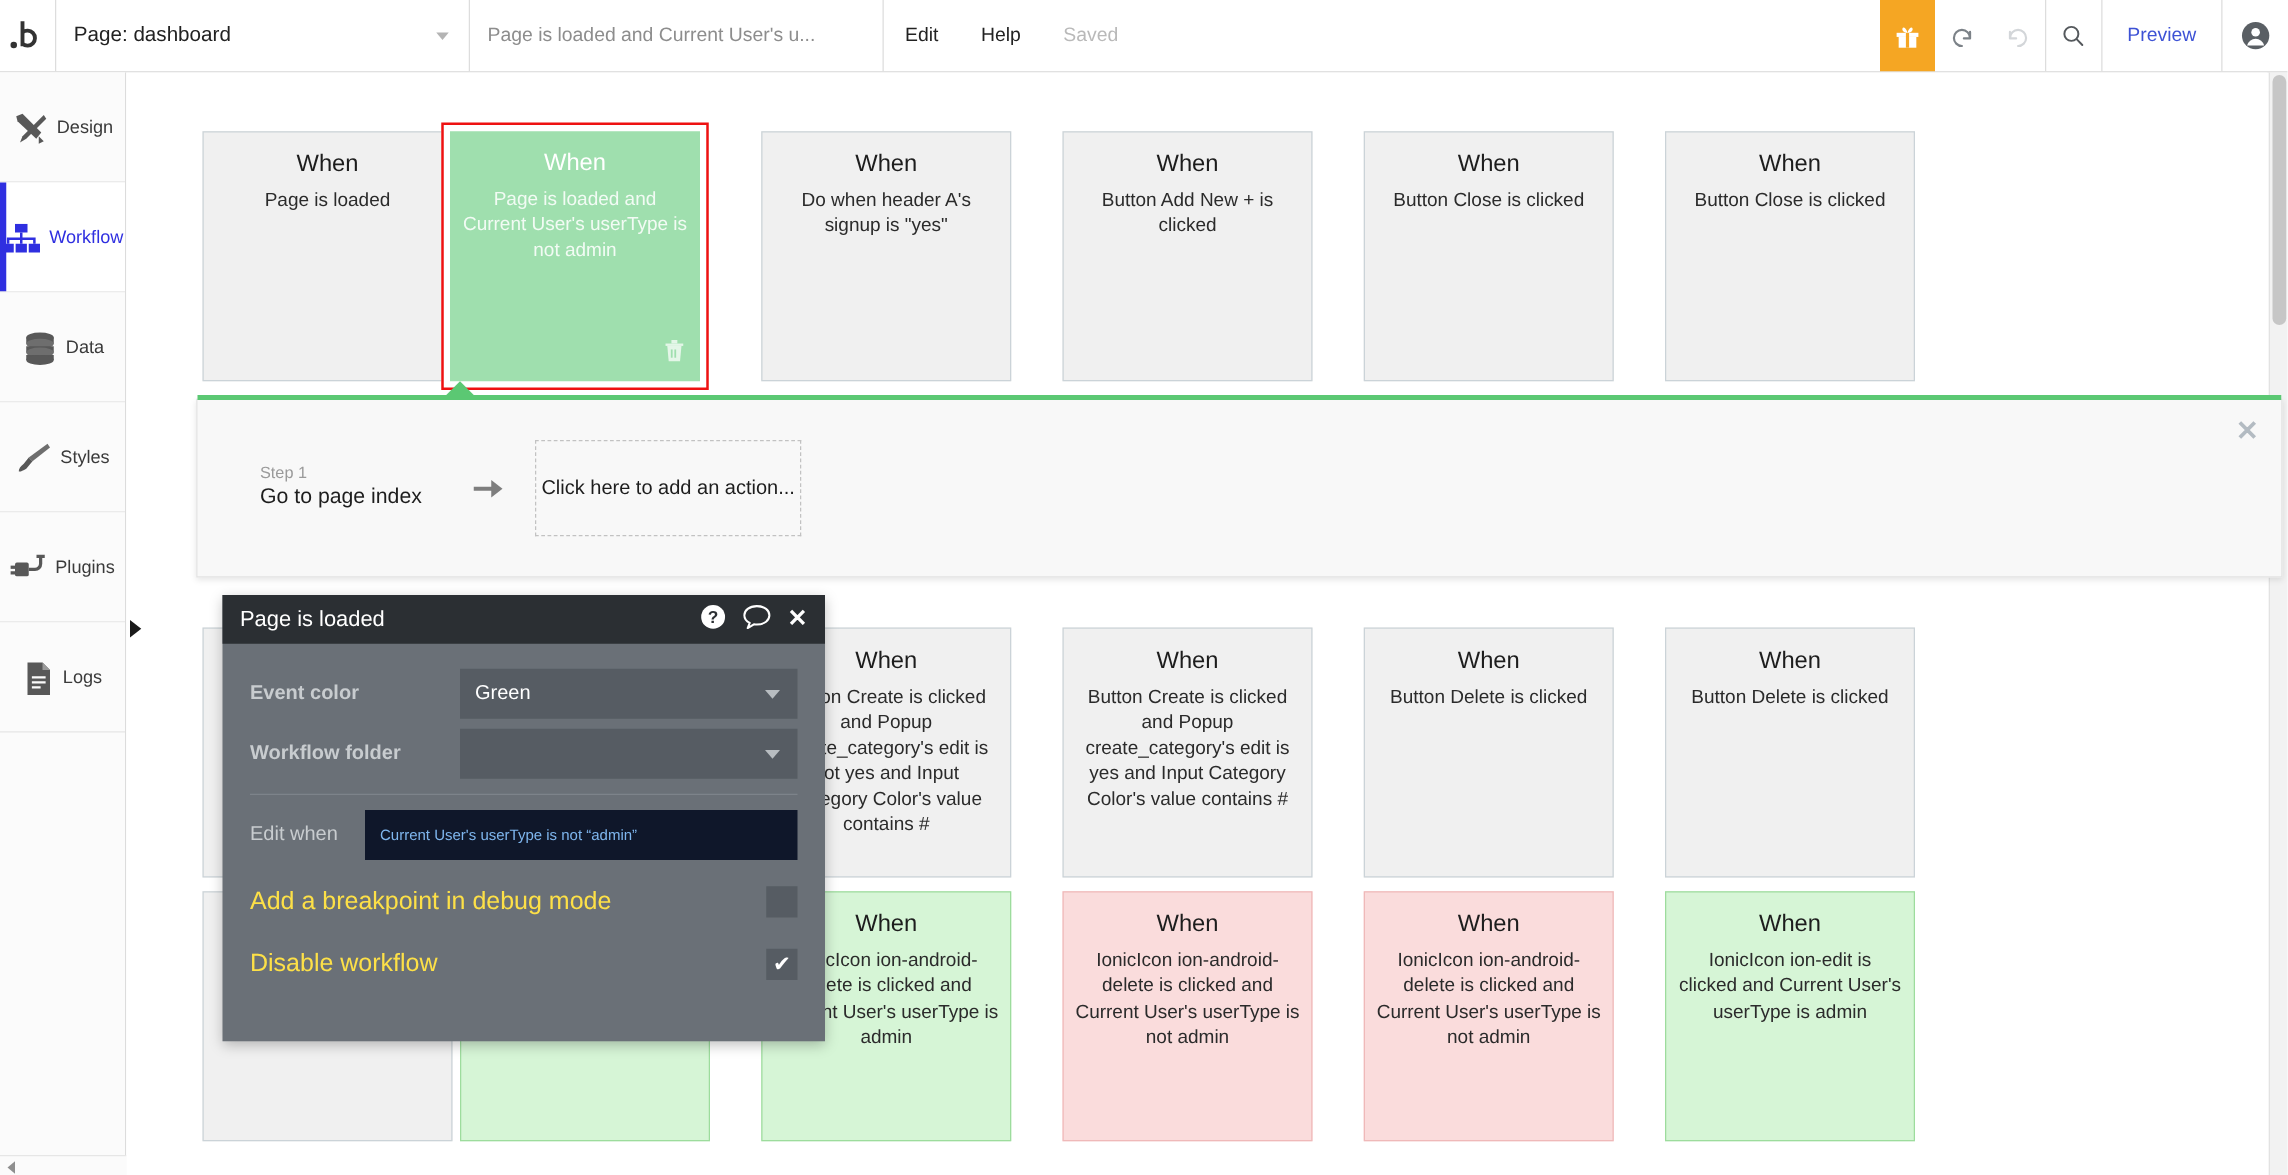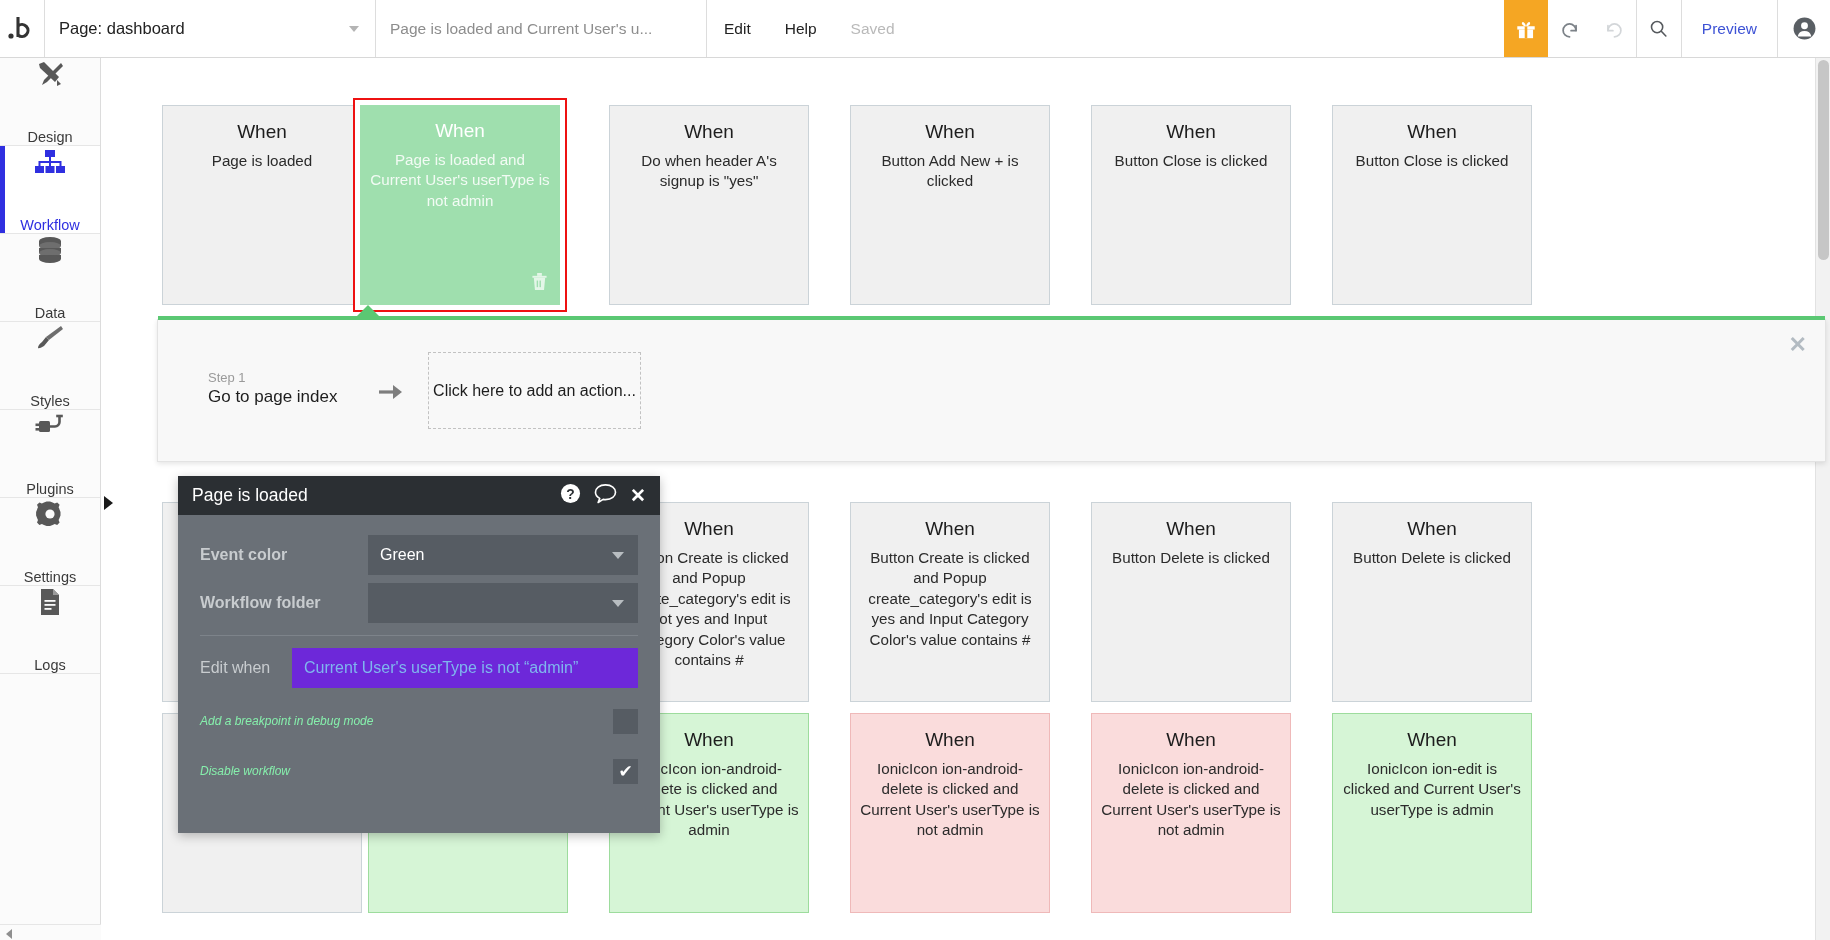--- a/index.html
+++ b/index.html
@@ -66,21 +66,21 @@
 
   
   .sidebar {
     position: absolute; top: 58px; left: 0;
     width: 101px; height: 882px;
     background: #fbfbfb;
     border-right: 1px solid #dcdcdc;
   }
   .sb-item {
     height: 88px; border-bottom: 1px solid #e6e6e6;
-    display: flex; flex-direction: column; align-items: center; justify-content: space-between;
+    display: flex; flex-direction: row; align-items: center; justify-content: center;
     gap: 6px; cursor: pointer; position: relative; background: #fbfbfb;
   }
   .sb-item .sb-label { font-size: 14.5px; color: #3a3a3a; }
   .sb-item.active { background: #ffffff; }
   .sb-item.active .sb-label { color: #2f2fe0; }
   .sb-item.active::before {
     content: ""; position: absolute; left: 0; top: 0; bottom: 0; width: 5px; background: #2f2fe0;
   }
   .sb-icon { height: 30px; display: flex; align-items: flex-end; }
 
@@ -197,26 +197,26 @@
   .pselect .caret2 {
     position: absolute; right: 14px; top: 17px;
     width: 0; height: 0;
     border-left: 6px solid transparent; border-right: 6px solid transparent;
     border-top: 7px solid #b8bdc1;
   }
   .pdiv { height: 1px; background: #7d838a; margin: 8px 0 4px 0; }
   .prow-when { display: flex; align-items: center; height: 56px; }
   .prow-when .plabel { font-size: 16px; color: #c8cccf; width: 92px; }
   .pexpr {
-    flex: 1; height: 40px; background: #6d28d9;
+    flex: 1; height: 40px; background: #0f172a;
     display: flex; align-items: center; padding: 0 12px;
-    font-size: 16px; color: #7fb6ee; cursor: pointer;
+    font-size: 12px; color: #7fb6ee; cursor: pointer;
   }
   .prow-chk { display: flex; align-items: center; height: 50px; }
-  .prow-chk .plabel { font-size: 12px; color: #86efac; flex: 1; font-style: italic; }
+  .prow-chk .plabel { font-size: 20px; color: #fde047; flex: 1; }
   .chkbox {
     width: 25px; height: 25px; background: #565c63; cursor: pointer;
     display: flex; align-items: center; justify-content: center;
     color: #ffffff; font-size: 17px; line-height: 1;
   }
 
   
   .vscroll {
     position: absolute; right: 0; top: 58px; width: 15px; height: 882px;
     background: #f2f2f2; border-left: 1px solid #e2e2e2;
@@ -362,29 +362,20 @@
         <rect x="4" y="7" width="11" height="11" rx="1.5" fill="#585858"></rect>
         <rect x="0.5" y="9.5" width="4" height="2.6" fill="#585858"></rect>
         <rect x="0.5" y="14" width="4" height="2.6" fill="#585858"></rect>
         <path d="M15 12.5 h5 a4.5 4.5 0 0 0 4.5 -4.5 V2" stroke="#585858" stroke-width="2.6" fill="none"></path>
         <path d="M21.2 2 h6.6" stroke="#585858" stroke-width="2.6" fill="none"></path>
       </svg>
     </span>
     <span class="sb-label">Plugins</span>
   </div>
 
-  <div class="sb-item">
-    <span class="sb-icon">
-      <svg width="28" height="28" viewBox="0 0 28 28" aria-hidden="true">
-        <path d="M14 1.5 l2.6 1 a10 10 0 0 1 2.1 0.9 l2.5-1 2.4 2.4 -1 2.5 a10 10 0 0 1 0.9 2.1 l1 2.6 v3.4 l-1 2.6 a10 10 0 0 1 -0.9 2.1 l1 2.5 -2.4 2.4 -2.5-1 a10 10 0 0 1 -2.1 0.9 l-2.6 1 h-3.4 l-2.6-1 a10 10 0 0 1 -2.1-0.9 l-2.5 1 -2.4-2.4 1-2.5 a10 10 0 0 1 -0.9-2.1 l-1-2.6 v-3.4 l1-2.6 a10 10 0 0 1 0.9-2.1 l-1-2.5 2.4-2.4 2.5 1 a10 10 0 0 1 2.1-0.9 l2.6-1 z" fill="#585858"></path>
-        <circle cx="14" cy="14" r="4.6" fill="#fbfbfb"></circle>
-      </svg>
-    </span>
-    <span class="sb-label">Settings</span>
-  </div>
 
   <div class="sb-item">
     <span class="sb-icon">
       <svg width="26" height="28" viewBox="0 0 26 28" aria-hidden="true">
         <path d="M4 1 h12 l6 6 v20 H4 Z" fill="#585858"></path>
         <path d="M16 1 v6 h6 z" fill="#9a9a9a"></path>
         <rect x="7.5" y="12" width="11" height="1.8" fill="#fbfbfb"></rect>
         <rect x="7.5" y="16" width="11" height="1.8" fill="#fbfbfb"></rect>
         <rect x="7.5" y="20" width="7" height="1.8" fill="#fbfbfb"></rect>
       </svg>

